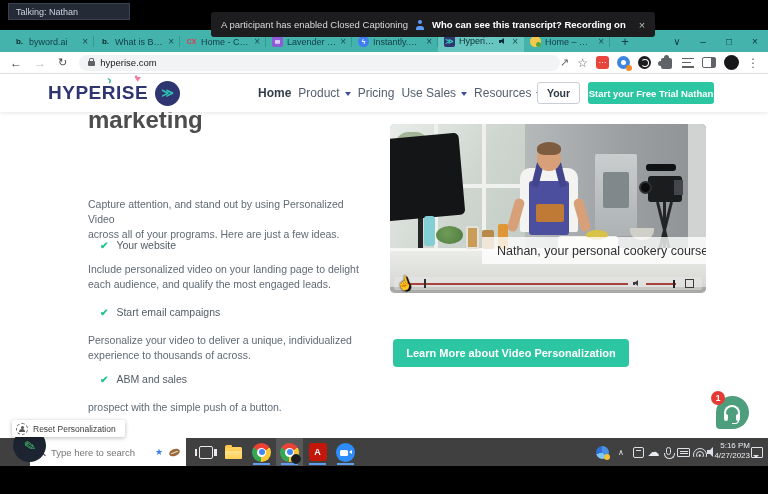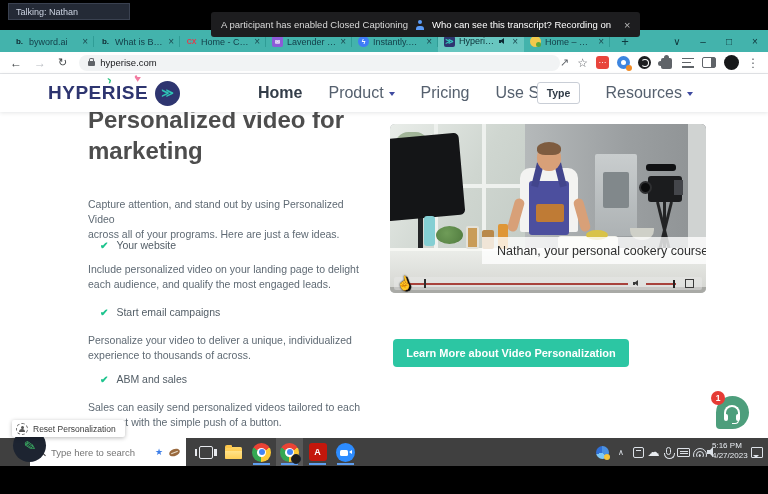--- a/index.html
+++ b/index.html
@@ -8,21 +8,21 @@
   .abs{position:absolute;}
   .flexc{display:flex;align-items:center;}
   .ctr{display:flex;align-items:center;justify-content:center;}
 
   
   #talking{left:8px;top:3px;width:122px;height:17px;background:#242a36;border:1px solid #3a4150;color:#cdd4e2;font-size:9px;padding-left:7px;z-index:90;}
   #notification{left:211px;top:12px;height:25px;background:#1d1d1f;border-radius:3px;padding:0 10px;gap:7px;z-index:90;color:#d9d9d9;font-size:9.5px;white-space:nowrap;}
   .person-ic{width:10px;height:10px;position:relative;flex:none;}
   .person-ic:before{content:"";position:absolute;left:3px;top:0;width:4px;height:4px;border-radius:50%;background:#5b9cf8;}
   .person-ic:after{content:"";position:absolute;left:1px;bottom:0;width:8px;height:4px;border-radius:3px 3px 0 0;background:#5b9cf8;}
-  #notification .bold{font-weight:400;color:#fff;text-align:right;}
+  #notification .bold{font-weight:700;color:#fff;text-align:right;}
   #notification .nclose{color:#b9b9b9;font-size:11px;margin-left:6px;cursor:default;}
 
   
   #tabstrip{left:0;top:30px;width:768px;height:22px;background:#43b3ac;display:flex;align-items:flex-end;padding-left:8px;z-index:10;}
   .tab{position:relative;display:flex;align-items:center;gap:4px;width:86px;height:21px;padding:0 6px;font-size:9px;color:#14404a;flex:none;}
   .tab:not(.active):after{content:"";position:absolute;right:0;top:5px;width:1px;height:11px;background:#2f9d96;}
   .tab.active{background:#68c6c0;border-radius:8px 8px 0 0;height:22px;color:#0c2f36;}
   .tab .title{flex:1;overflow:hidden;white-space:nowrap;text-overflow:ellipsis;}
   .tab .tclose{font-size:10px;color:#1c4a50;flex:none;}
   .fav{width:11px;height:11px;flex:none;font-weight:700;}
@@ -66,21 +66,21 @@
 
   
   #viewport{left:0;top:74px;width:768px;height:364px;background:#fff;z-index:5;}
   #siteheader{left:0;top:74px;width:768px;height:38px;background:#fff;z-index:20;box-shadow:0 1px 4px rgba(40,50,60,0.12);}
   #logo{position:absolute;left:48px;top:6px;height:26px;display:flex;align-items:center;}
   #logo .ltext{font-size:19px;font-weight:800;color:#2e3570;letter-spacing:0.5px;}
   #logo .lchev{position:absolute;left:59px;top:-8px;font-size:13px;font-weight:800;color:#27c07d;transform:rotate(-18deg);}
   #logo .lheart{position:absolute;left:86px;top:-9px;font-size:12px;color:#f27ba0;}
   #logo .lheart:after{content:"";position:absolute;left:3px;top:4px;width:5px;height:2px;background:#fff;border-radius:2px;}
   #logo .lmark{width:25px;height:25px;border-radius:50%;background:#2e3570;color:#2fc7b6;font-size:12px;font-weight:800;margin-left:7px;}
-  #mainnav{position:absolute;left:258px;top:0;height:38px;display:flex;gap:26px;font-size:16px;color:#55606e;}
+  #mainnav{position:absolute;left:258px;top:0;height:38px;display:flex;gap:7px;font-size:12px;color:#55606e;}
   .navitem{display:flex;align-items:center;gap:5px;white-space:nowrap;}
   .navitem.current{font-weight:700;color:#333d49;}
   .caret{width:0;height:0;border-left:3.5px solid transparent;border-right:3.5px solid transparent;border-top:4.5px solid #3f4aa0;margin-top:1px;}
   #login-btn{position:absolute;left:537px;top:8px;width:43px;height:22px;border:1px solid #c9ced6;border-radius:3px;background:#fff;font-size:10.5px;font-weight:700;color:#2f3a46;}
   #cta-btn{position:absolute;left:588px;top:8px;width:126px;height:22px;background:#2cc6a3;border-radius:3px;color:#fff;font-size:9.5px;font-weight:700;}
 
   
   #h1{position:absolute;left:88px;top:30px;font-size:24px;line-height:31px;font-weight:600;color:#4d4d4d;}
   .para{position:absolute;left:88px;width:282px;font-size:10.5px;line-height:15px;color:#5f6a74;}
   .checkrow{position:absolute;left:100px;display:flex;align-items:center;gap:8px;}
@@ -188,21 +188,21 @@
   .kbd:before{content:"";position:absolute;left:2px;top:2px;width:8px;height:1.2px;background:#dde2e8;}
   .kbd:after{content:"";position:absolute;left:2px;bottom:1.5px;width:8px;height:1.2px;background:#dde2e8;}
   .wifi{position:relative;width:14px;height:10px;overflow:hidden;}
   .wifi i{position:absolute;left:50%;transform:translateX(-50%);border:1.3px solid #dde2e8;border-radius:50%;}
   .wifi i:nth-child(1){width:14px;height:14px;top:1px;}
   .wifi i:nth-child(2){width:8px;height:8px;top:4px;}
   .wifi i:nth-child(3){width:2.5px;height:2.5px;top:7px;background:#dde2e8;}
   .trayspk{position:relative;width:11px;height:10px;}
   .trayspk:before{content:"";position:absolute;left:0;top:3px;width:3px;height:4px;background:#dde2e8;}
   .trayspk:after{content:"";position:absolute;left:1px;top:0;border-top:5px solid transparent;border-bottom:5px solid transparent;border-right:5px solid #dde2e8;}
-  #clock{position:absolute;left:712px;top:3px;width:38px;text-align:left;font-size:8px;line-height:1.3;color:#e9edf2;}
+  #clock{position:absolute;left:712px;top:3px;width:38px;text-align:right;font-size:8px;line-height:1.3;color:#e9edf2;}
   .traynotif{width:12px;height:11px;border:1.2px solid #dde2e8;border-radius:1px;position:relative;}
   .traynotif:after{content:"";position:absolute;left:1px;bottom:-4.5px;border:3px solid transparent;border-top-color:#dde2e8;}
   #blackbottom{left:0;top:466px;width:768px;height:28px;background:#000;z-index:80;}
 </style>
 </head>
 <body>
 
 <div id="screen">
 
   <div id="talking" class="abs flexc">
@@ -283,21 +283,20 @@
         </span>
       <span class="sidepanel"></span>
       <span class="avatar"></span>
       <span class="nav-ic" style="color:#5f6368;">⋮</span>
     </div>
   </div>
 
   <div id="viewport" class="abs">
 
     <div id="h1">
-      <div>Personalized video for</div>
       <div>marketing</div>
     </div>
 
     <div class="para" style="top:123px;">
       <div>Capture attention, and stand out by using Personalized Video</div>
       <div>across all of your programs. Here are just a few ideas.</div>
     </div>
 
     <div class="checkrow" style="top:165px;">
       <span class="ck">✔</span>
@@ -318,21 +317,20 @@
       <div>Personalize your video to deliver a unique, individualized</div>
       <div>experience to thousands of across.</div>
     </div>
 
     <div class="checkrow" style="top:299px;">
       <span class="ck">✔</span>
       <span class="lbl">ABM and sales</span>
     </div>
 
     <div class="para" style="top:326px;">
-      <div>Sales can easily send personalized videos tailored to each</div>
       <div>prospect with the simple push of a button.</div>
     </div>
 
     <div id="video">
       <div class="vwin"></div>
       <div class="vgreen"></div>
       <div class="vwinbar"></div>
       <div class="vwall"></div>
       <div class="vpillar"></div>
       <div class="vappl"></div>
@@ -403,21 +401,22 @@
         </span>
       <span class="navitem">
           <span>Use Sales</span>
           <span class="caret"></span>
         </span>
       <span class="navitem">
           <span>Resources</span>
           <span class="caret"></span>
         </span>
     </div>
-    <div id="login-btn" class="ctr">Type</div>
+    <div id="login-btn" class="ctr">Your</div>
+    <div id="cta-btn" class="ctr">Start your Free Trial Nathan</div>
   </div>
 
   <div id="reset-pill" class="abs">
     <span class="reset-ic"></span>
     <span class="rlabel">Reset Personalization</span>
   </div>
   <div id="record-bubble" class="abs ctr">
     <span>✎</span>
   </div>
 

